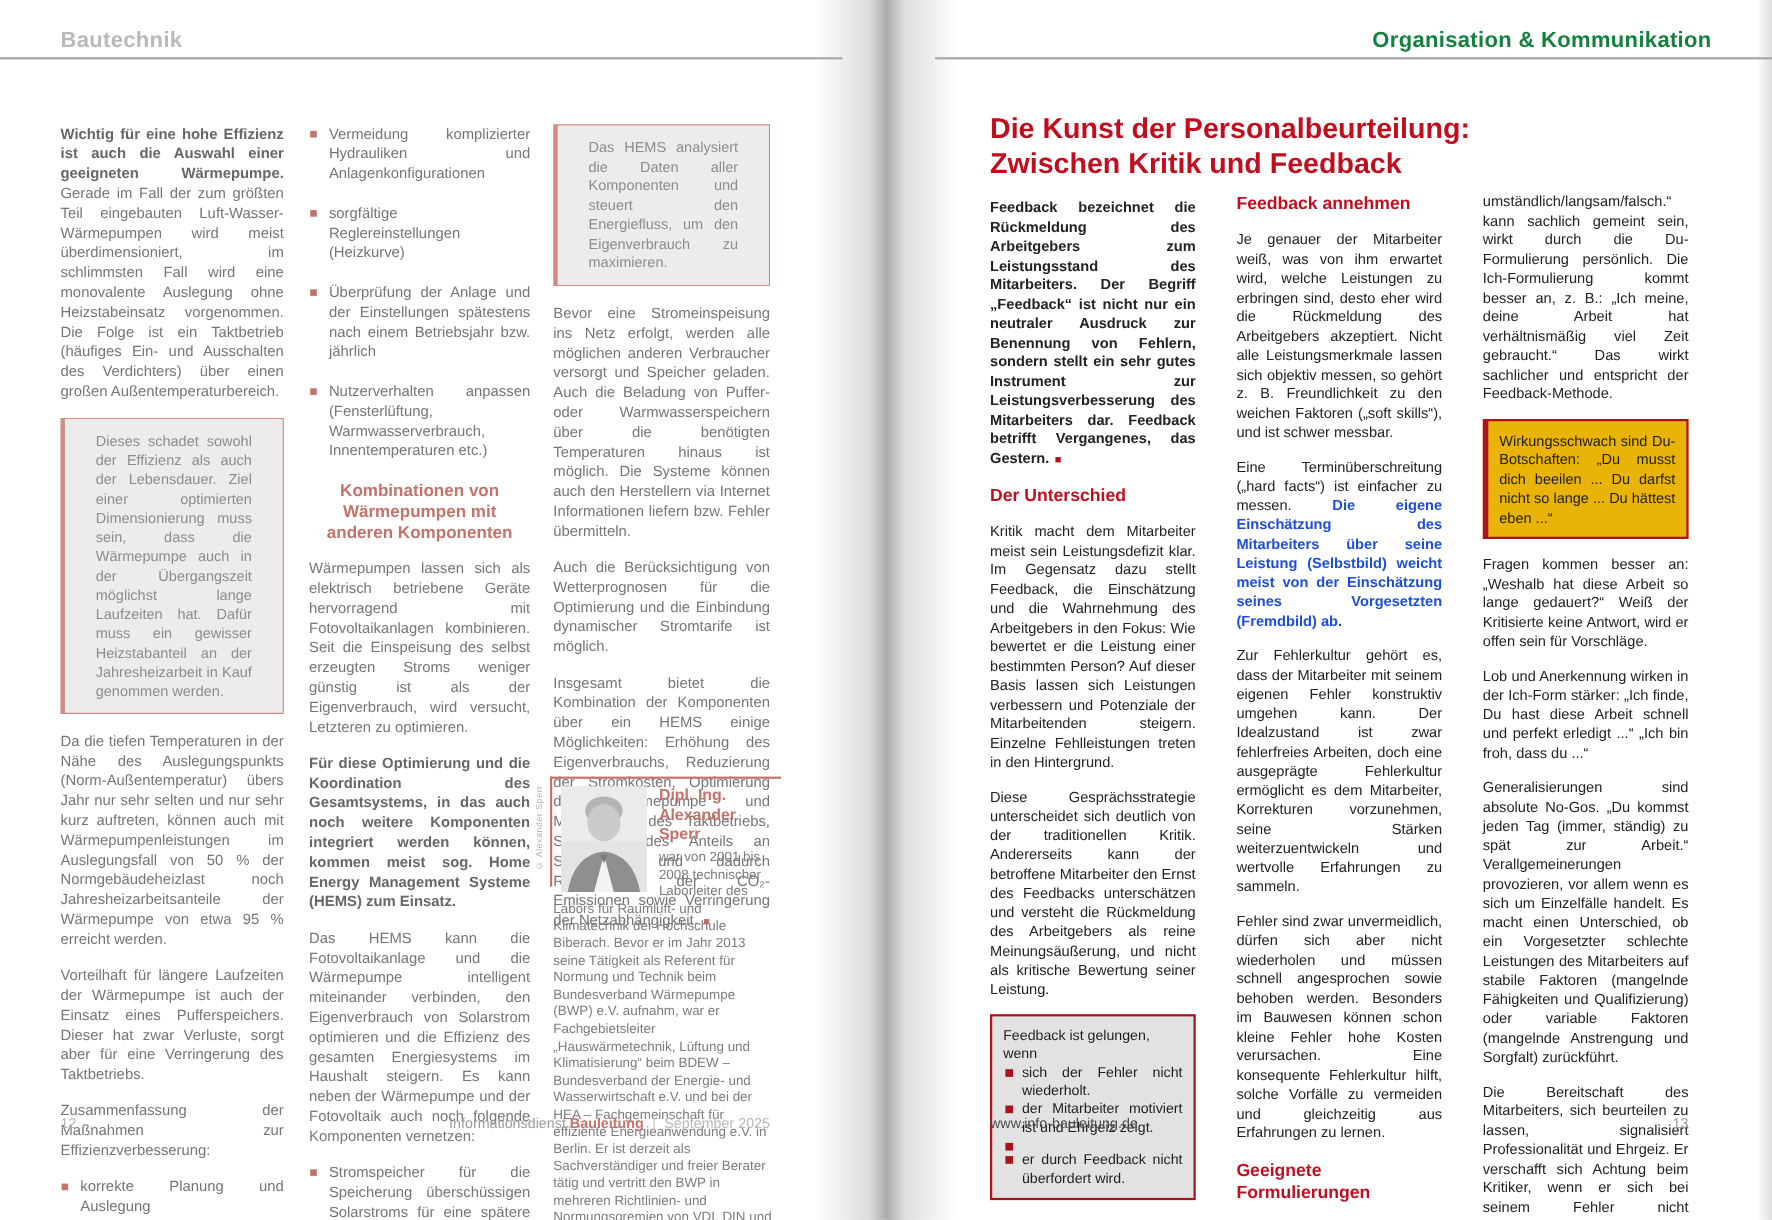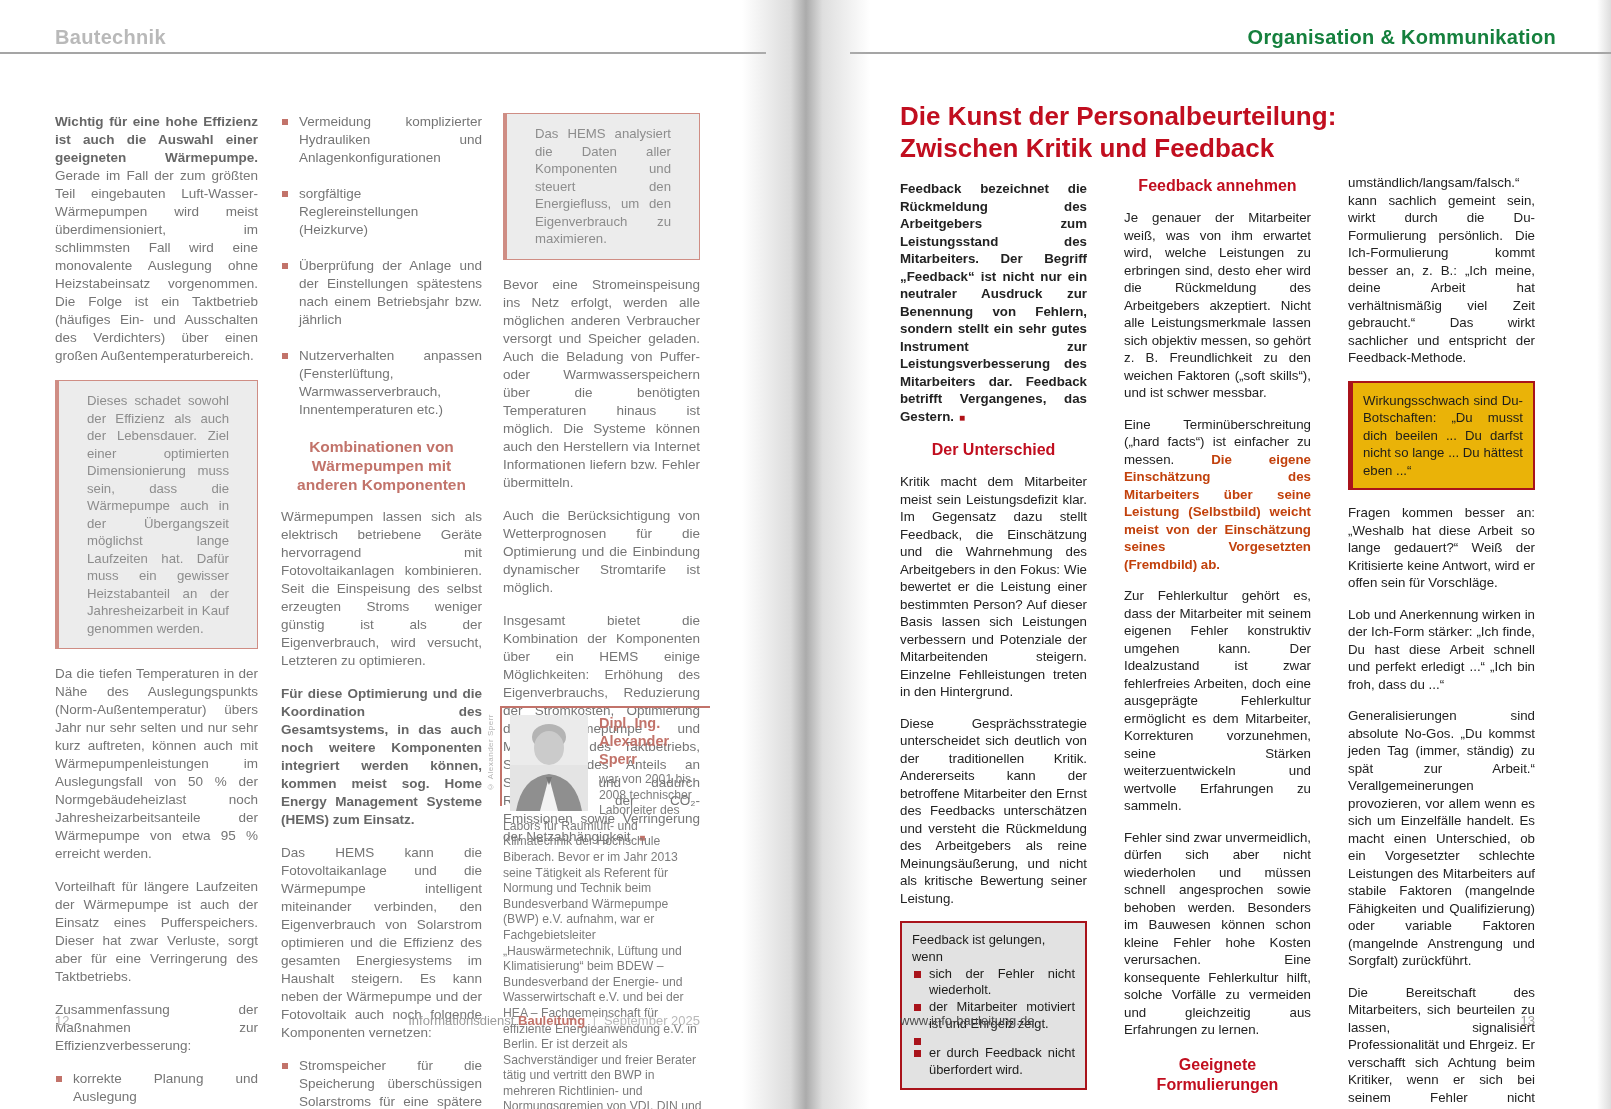--- a/index.html
+++ b/index.html
@@ -61,23 +61,23 @@
   .photo svg { display:block; }
   .aname { padding-top:14px; font-size:14.5px; line-height:18px; font-weight:bold; color:#c2736a; }
   .bio { font-size:12.2px; line-height:15.6px; color:#7c7c7c; padding-top:4px;
          hyphens:auto; overflow-wrap:break-word; }
 
   
   .title { position:absolute; left:94px; top:100px; width:640px;
            font-size:26px; line-height:32px; font-weight:bold; color:#c10e1f; }
   .rp { font-size:13.3px; line-height:17.5px; color:#222222; text-align:justify;
         hyphens:auto; overflow-wrap:break-word; margin-bottom:14px; }
-  .rp b { color:#c2410c; }
+  .rp b { color:#1d4ed8; }
   .rheading { font-size:16px; line-height:20px; font-weight:bold; color:#c10e1f;
-              text-align:center; margin:4px 0 13px; }
+              text-align:left; margin:4px 0 13px; }
   .rheading.mid { margin-top:16px; }
   .rbox { background:#e2e2e2; border:2px solid #a9131b; padding:9px 10px 10px;
           margin-top:14px; }
   .rbox-lead { font-size:12.9px; line-height:16.8px; color:#1d1d1b; }
   .rbullet { display:flex; }
   .rsq { width:7px; height:7px; background:#a9131b; margin:5px 8px 0 2px; flex:none; }
   .rbtxt { font-size:12.9px; line-height:16.8px; color:#1d1d1b; text-align:justify; flex:1; hyphens:auto; }
   .wbox { background:#eab308; border:2px solid #a9131b; border-left-width:5px;
           padding:9px 10px; margin:0 0 14px; font-size:13.2px; line-height:17.5px;
           color:#1d1d1b; text-align:justify; hyphens:auto; }

